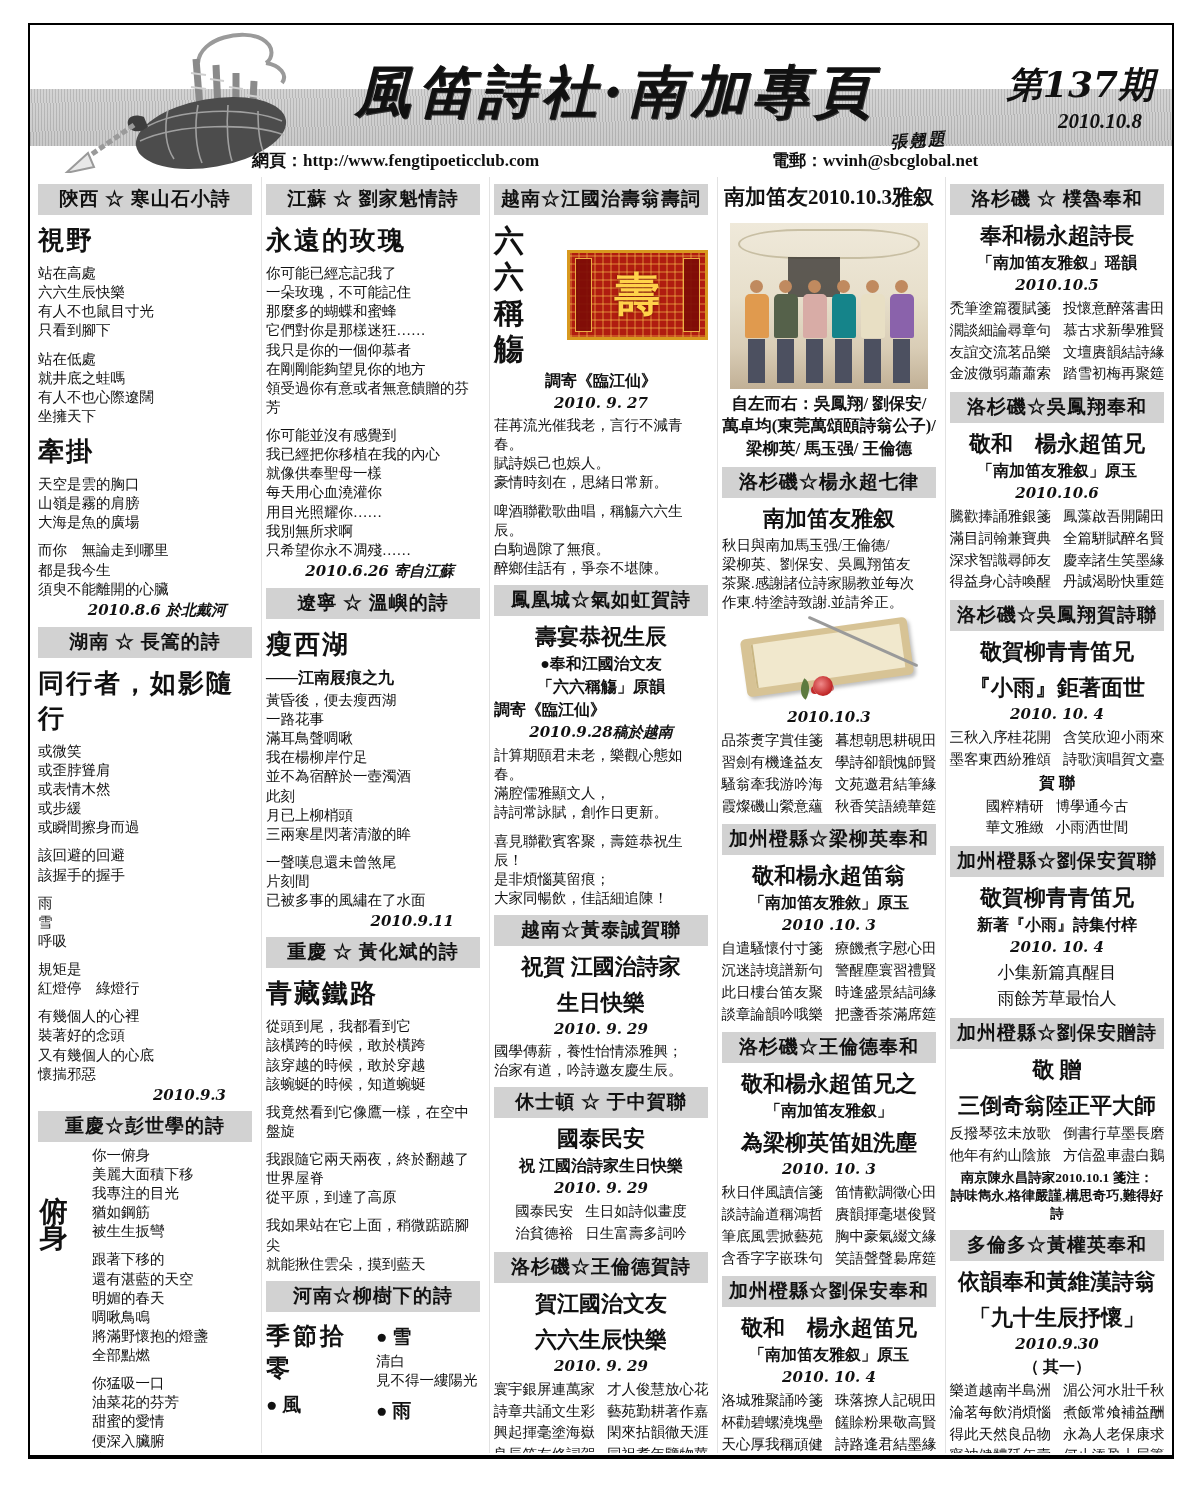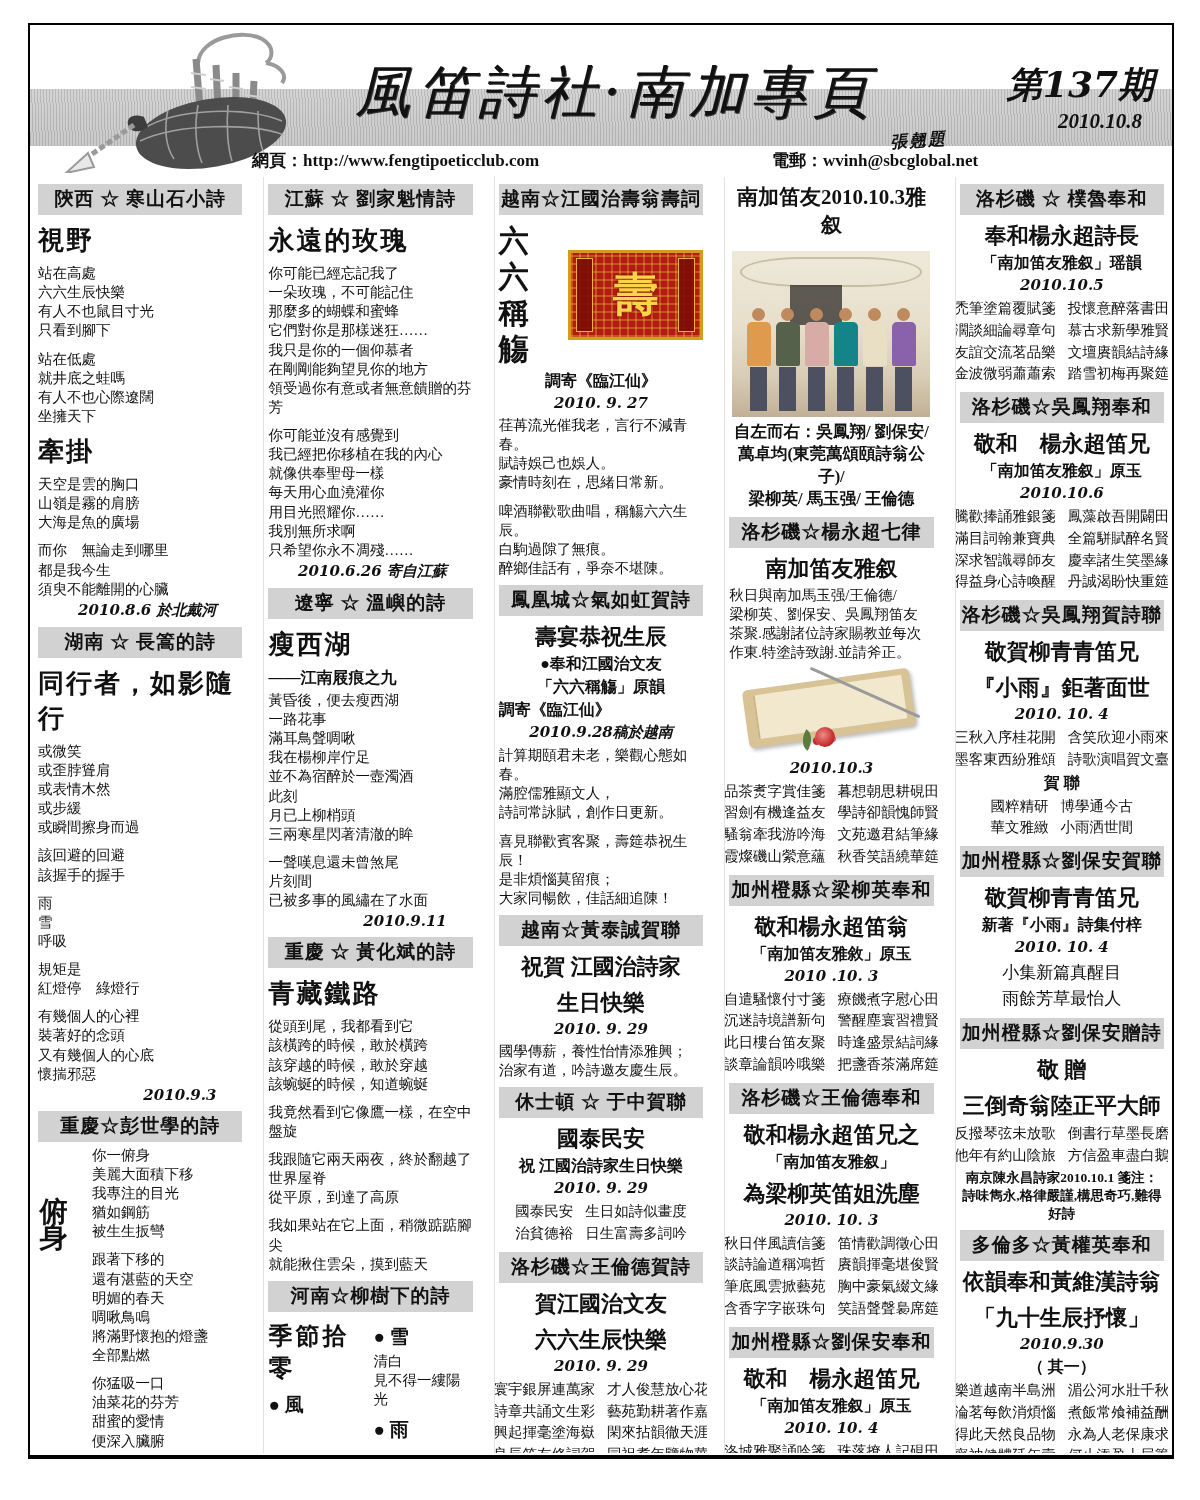--- a/index.html
+++ b/index.html
@@ -7,33 +7,33 @@
         font-family:"Liberation Serif","DejaVu Serif",serif;color:#111;}
   .frame{position:absolute;left:28px;top:23px;width:1142px;height:1430px;
          border:2px solid #000;border-bottom-width:4px;background:#fff;}
   
   .masthead{position:relative;height:150px;overflow:visible;}
   .band{position:absolute;left:0;right:0;top:64px;height:57px;
         background:
         repeating-linear-gradient(88deg,rgba(120,120,120,.25) 0 1px,rgba(230,230,230,.2) 1px 3px),
         linear-gradient(#cfcfcf,#c3c3c3);}
   .bagpipe{position:absolute;left:18px;top:0;}
-  .callig{position:absolute;left:325px;top:30px;width:660px;font-size:56px;font-weight:normal;
+  .callig{position:absolute;left:325px;top:30px;width:660px;font-size:56px;font-weight:bold;
           font-style:italic;font-family:"DejaVu Serif",serif;letter-spacing:6px;white-space:nowrap;
           text-shadow:1px 1px 0 #333;}
   .sig{position:absolute;left:860px;top:104px;font-size:17px;font-style:italic;font-weight:bold;
        transform:rotate(-4deg);letter-spacing:2px;}
   .issue{position:absolute;right:18px;top:36px;font-size:36px;font-weight:bold;font-style:italic;
          font-family:"DejaVu Serif",serif;}
   .issuedate{position:absolute;right:30px;top:84px;font-size:21px;font-style:italic;font-weight:bold;margin-left:12px;}
   .contact{position:absolute;top:124px;font-size:17px;font-weight:bold;}
   .contact.web{left:222px;}
   .contact.mail{left:742px;}
   
-  .cols{position:absolute;left:4px;right:4px;top:152px;bottom:2px;display:flex;gap:17px;overflow:hidden;}
+  .cols{position:absolute;left:4px;right:4px;top:152px;bottom:2px;display:flex;gap:5px;overflow:hidden;}
   .col{flex:1;min-width:0;padding:0 4px;overflow:hidden;}
   .col + .col{border-left:1px solid #e2e2e2;}
   
   .blk{margin:2px 0;}
   .b-hd{background:#d2d2d2;text-align:center;font-weight:bold;font-size:19px;
         padding:2px 0 3px;margin:7px 0 4px;letter-spacing:1px;white-space:nowrap;}
   .b-titleb{font-size:21px;font-weight:bold;text-align:center;margin:6px 0 12px;}
   .b-t1{font-size:26px;font-weight:bold;margin:8px 0 6px;letter-spacing:2px;}
   .b-t2{font-size:22px;font-weight:bold;text-align:center;margin:6px 0 2px;white-space:nowrap;}
   .b-sub{font-size:16px;font-weight:bold;text-align:center;margin:2px 0;}

